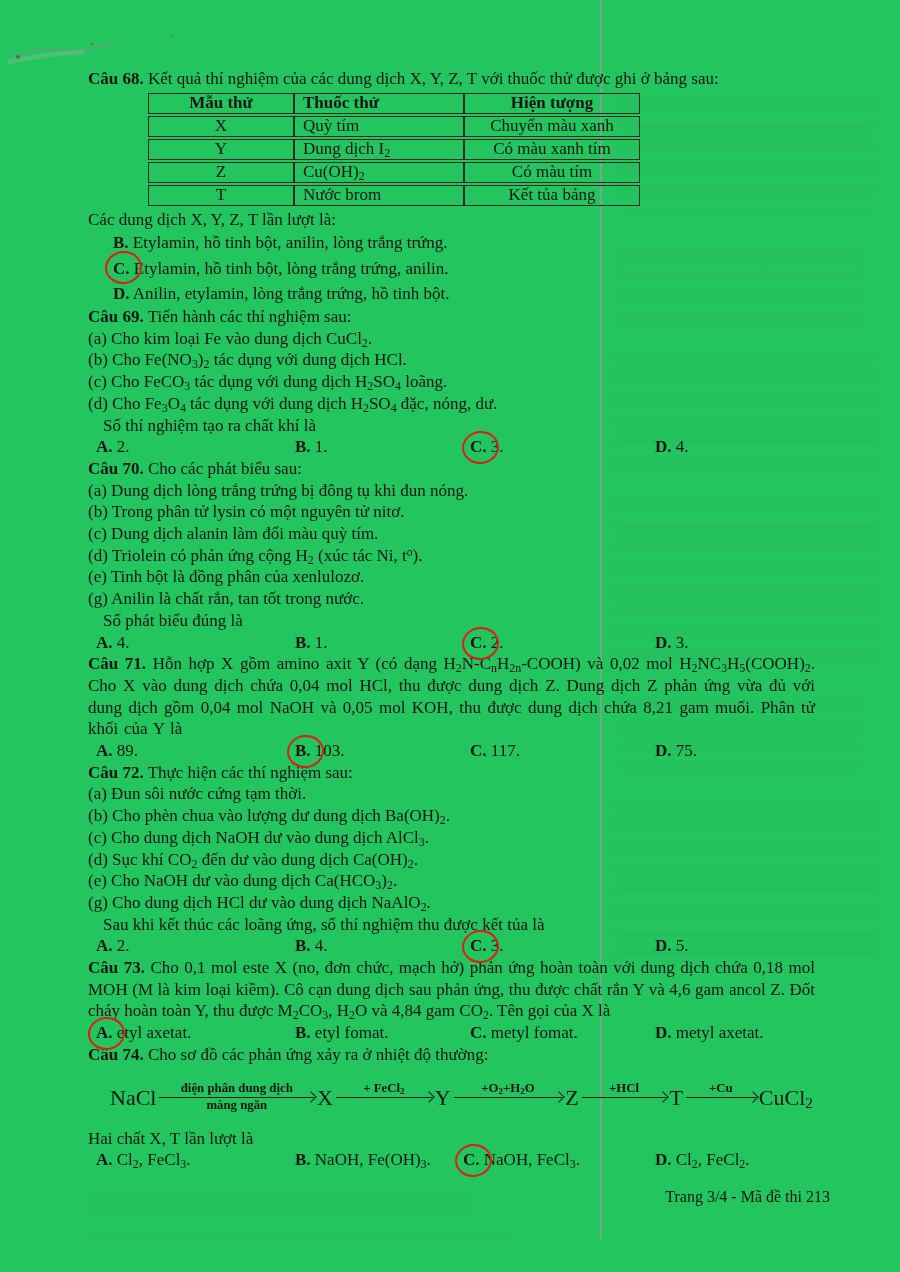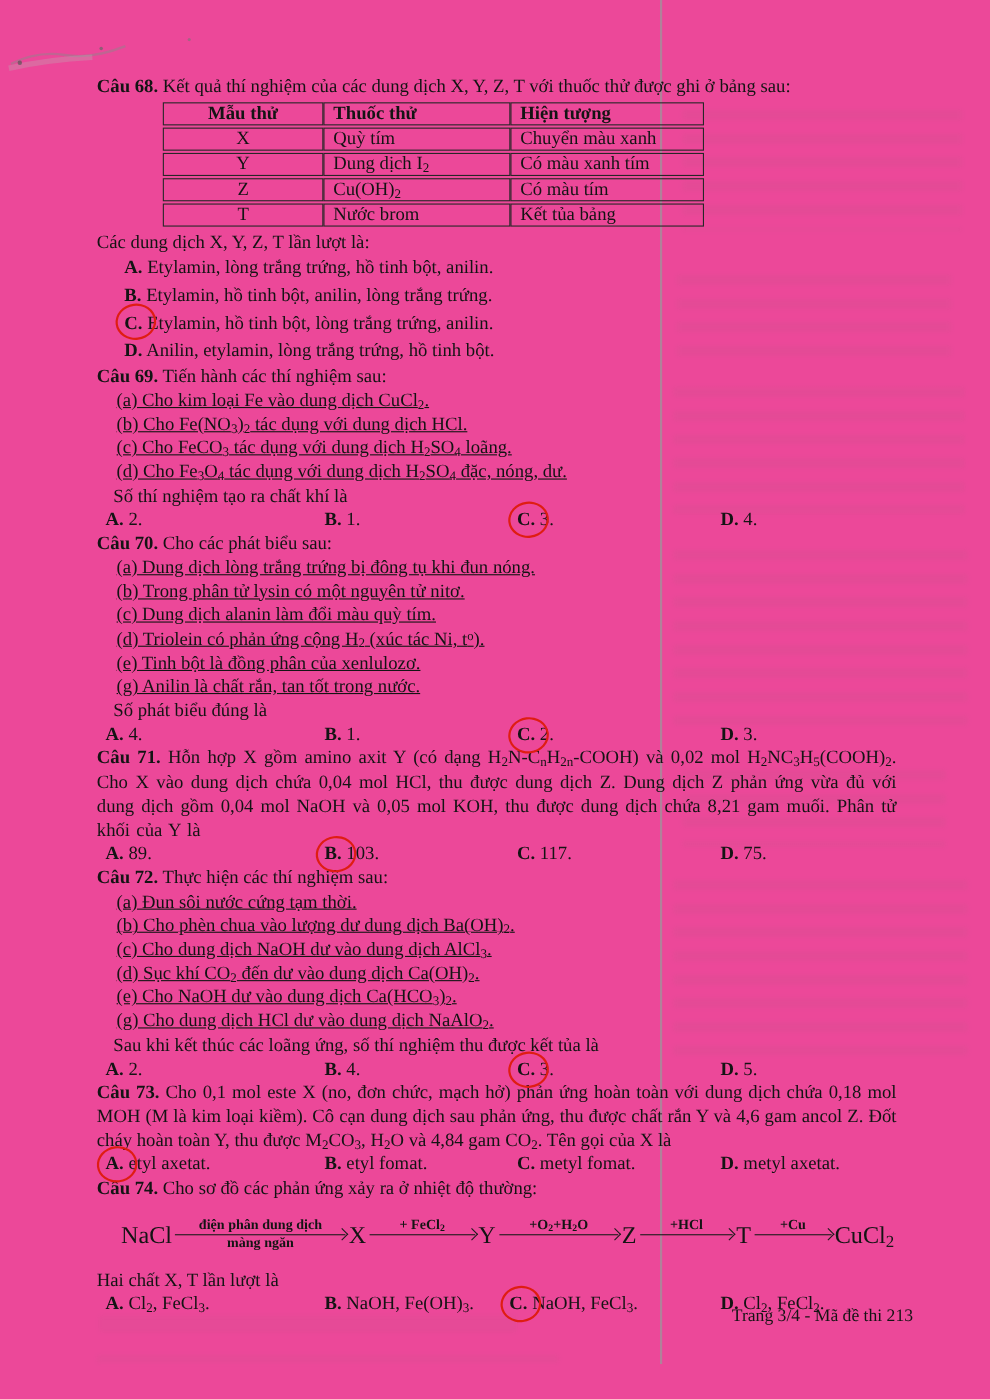--- a/index.html
+++ b/index.html
@@ -1,38 +1,38 @@
 <!DOCTYPE html>
 <html><head>
 <meta charset="utf-8">
 <style>
   html,body{margin:0;padding:0;background:#dedede;}
-  .page{position:relative;width:900px;height:1272px;background:#ec4899;overflow:hidden;
+  .page{position:relative;width:900px;height:1272px;background:#22c55e;overflow:hidden;
         font-family:"Liberation Serif","DejaVu Serif",serif;color:#141414;}
   .scanline{position:absolute;left:600px;top:0;width:2px;height:1240px;background:#9a9a9a;opacity:.7;z-index:1;}
   .ghost{position:absolute;filter:blur(2.5px);opacity:.6;z-index:0;
          background:repeating-linear-gradient(180deg, rgba(110,110,110,.10) 0 9px, rgba(0,0,0,0) 9px 21.5px);}
   .ghost.solid{background:rgba(110,110,110,.09);}
   .smudge{position:absolute;left:4px;top:28px;z-index:0;}
   .content{position:absolute;left:88px;top:68px;width:727px;font-size:17px;line-height:21.7px;z-index:2;
            text-align:justify;}
   .qnum{font-weight:bold;}
   .lt{font-weight:bold;}
-  .items > div{margin-left:18px;text-align:left;text-decoration:underline;}
+  .items > div{text-align:left;}
   .stem{margin-left:15px;text-align:left;}
   .stem0{margin-left:0;text-align:left;}
   .qhead{text-align:left;}
   
   table.rtable{border-collapse:separate;border-spacing:0 2.5px;margin:1px 0 1px 60px;
                font-size:17px;line-height:18.5px;}
   table.rtable td, table.rtable th{border:1.6px solid #272727;padding:0 8px;height:19px;font-weight:normal;}
   table.rtable th{font-weight:bold;text-align:center;}
   table.rtable .c1{width:128px;text-align:center;}
   table.rtable .c2{width:152px;text-align:left;}
-  table.rtable .c3{width:158px;text-align:left;}
+  table.rtable .c3{width:158px;text-align:center;}
   
   .opt68{margin-left:25px;line-height:25.2px;text-align:left;}
   
   .optrow{position:relative;height:21.7px;}
   .optrow > span{position:absolute;top:0;white-space:nowrap;}
   .oA{left:8px;} .oB{left:207px;} .oC{left:382px;} .oD{left:567px;}
   
   .circwrap{position:relative;display:inline-block;}
   .circle{position:absolute;left:-8px;top:-5px;width:33px;height:29px;
           border:2.7px solid #df1d12;border-radius:50%;transform:rotate(-7deg);z-index:3;}
@@ -102,24 +102,20 @@
           </tr>
           <tr>
             <td class="c1">T</td>
             <td class="c2">Nước brom</td>
             <td class="c3">Kết tủa bảng</td>
           </tr>
         </tbody>
       </table>
       <div class="stem0">Các dung dịch X, Y, Z, T lần lượt là:</div>
       <div class="opt68">
-        <span class="lt">A.</span>
-        <span>Etylamin, lòng trắng trứng, hồ tinh bột, anilin.</span>
-      </div>
-      <div class="opt68">
         <span class="lt">B.</span>
         <span>Etylamin, hồ tinh bột, anilin, lòng trắng trứng.</span>
       </div>
       <div class="opt68">
         <span class="circwrap"><span class="circle"></span><span class="lt">C.</span></span>
         <span>Etylamin, hồ tinh bột, lòng trắng trứng, anilin.</span>
       </div>
       <div class="opt68">
         <span class="lt">D.</span>
         <span>Anilin, etylamin, lòng trắng trứng, hồ tinh bột.</span>

